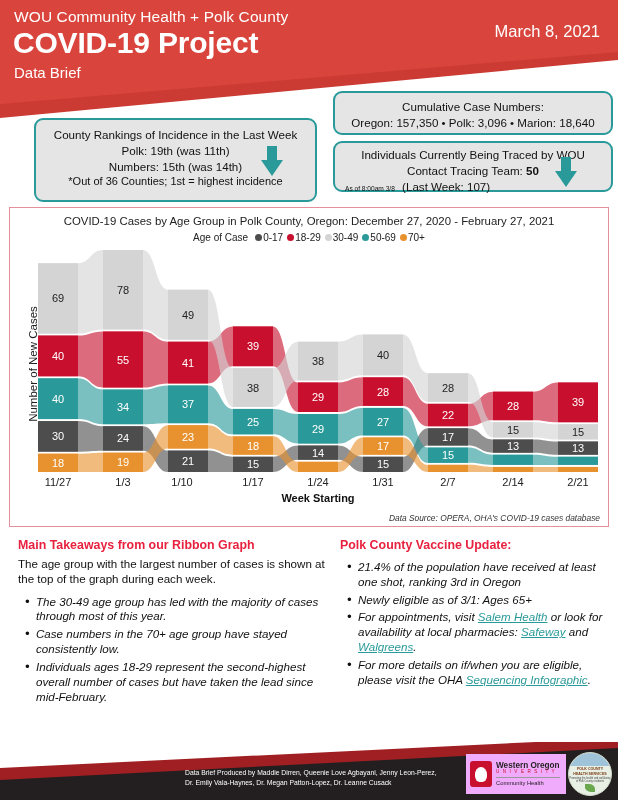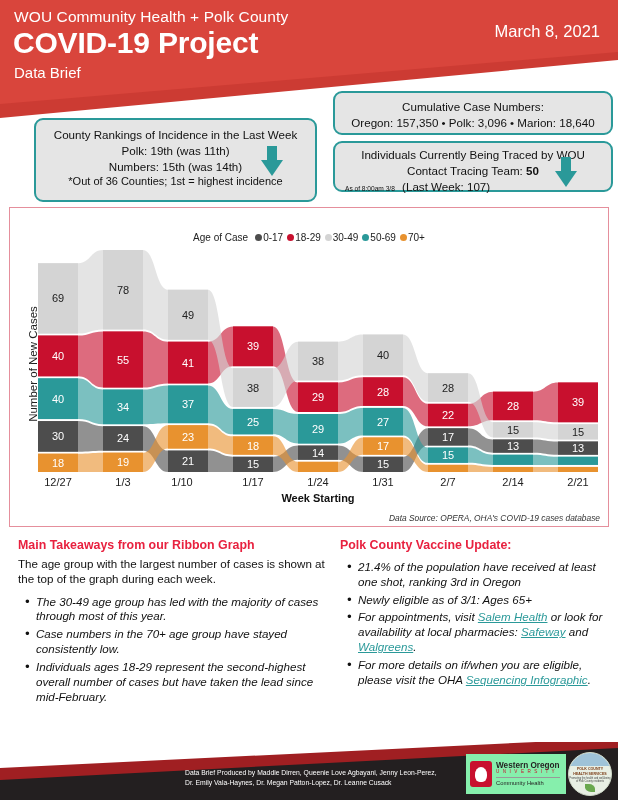--- a/index.html
+++ b/index.html
@@ -150,21 +150,21 @@
     position: absolute; left: 0; bottom: 0; width: 618px; height: 58px;
     background: #a01f22;
     clip-path: polygon(0 26px, 618px -4px, 618px 6px, 0 38px);
   }
   .credits {
     position: absolute; left: 185px; bottom: 11px;
     font-size: 6.8px; color: #ffffff; line-height: 1.55;
   }
   .logo-wou {
     position: absolute; right: 52px; bottom: 6px;
-    width: 100px; height: 40px; background: #86efac;
+    width: 100px; height: 40px; background: #f0abfc;
     display: flex; align-items: center; padding: 2px 4px;
   }
   .wou-shield {
     width: 22px; height: 26px; background: #c8102e;
     border-radius: 3px; margin-right: 4px; flex: 0 0 auto;
     display: flex; align-items: center; justify-content: center;
   }
   .wou-shield-in {
     width: 12px; height: 15px; background: #ffffff; border-radius: 50% 50% 40% 40%;
   }
@@ -224,20 +224,21 @@
     <span class="ibox-note-inline">As of 8:00am 3/8</span>
     <span style="margin-left:4px">(Last Week: 107)</span>
   </div>
   <div class="arrow arrow-trace">
     <div class="stem"></div>
       <div class="head"></div>
   </div>
 </div>
 
 <div class="chart-panel">
+  <div class="chart-title">COVID-19 Cases by Age Group in Polk County, Oregon: December 27, 2020 - February 27, 2021</div>
   <div class="chart-legend">
     <span class="legend-label">Age of Case</span><span id="legend-items"><span class="lg"><span class="dot" style="background: rgb(77, 77, 77);"></span><span>0-17</span></span><span class="lg"><span class="dot" style="background: rgb(200, 16, 46);"></span><span>18-29</span></span><span class="lg"><span class="dot" style="background: rgb(212, 212, 212);"></span><span>30-49</span></span><span class="lg"><span class="dot" style="background: rgb(42, 153, 153);"></span><span>50-69</span></span><span class="lg"><span class="dot" style="background: rgb(232, 146, 47);"></span><span>70+</span></span></span>
   </div>
   <div class="ylab">Number of New Cases</div>
   <div class="svg-wrap">
     <svg id="ribbon-svg" width="560" height="228">
         <path d="M 0 175.0857142857143 L 40 175.0857142857143 C 52.5 175.0857142857143, 52.5 180.1809523809524, 65 180.1809523809524 L 105 180.1809523809524 C 117.5 180.1809523809524, 117.5 204.6, 130 204.6 L 170 204.6 C 182.5 204.6, 182.5 210.71428571428572, 195 210.71428571428572 L 235 210.71428571428572 C 247.5 210.71428571428572, 247.5 199.54285714285714, 260 199.54285714285714 L 300 199.54285714285714 C 312.5 199.54285714285714, 312.5 210.71428571428572, 325 210.71428571428572 L 365 210.71428571428572 C 377.5 210.71428571428572, 377.5 182.25714285714287, 390 182.25714285714287 L 430 182.25714285714287 C 442.5 182.25714285714287, 442.5 193.46666666666667, 455 193.46666666666667 L 495 193.46666666666667 C 507.5 193.46666666666667, 507.5 195.5047619047619, 520 195.5047619047619 L 560 195.5047619047619 L 560 208.75238095238095 L 520 208.75238095238095 C 507.5 208.75238095238095, 507.5 206.71428571428572, 495 206.71428571428572 L 455 206.71428571428572 C 442.5 206.71428571428572, 442.5 199.5809523809524, 430 199.5809523809524 L 390 199.5809523809524 C 377.5 199.5809523809524, 377.5 226, 365 226 L 325 226 C 312.5 226, 312.5 213.8095238095238, 300 213.8095238095238 L 260 213.8095238095238 C 247.5 213.8095238095238, 247.5 226, 235 226 L 195 226 C 182.5 226, 182.5 226, 170 226 L 130 226 C 117.5 226, 117.5 204.63809523809525, 105 204.63809523809525 L 65 204.63809523809525 C 52.5 204.63809523809525, 52.5 205.65714285714284, 40 205.65714285714284 L 0 205.65714285714284 Z" fill="#4d4d4d" fill-opacity="0.62"></path>
         <path d="M 0 89.56190476190477 L 40 89.56190476190477 C 52.5 89.56190476190477, 52.5 85.48571428571432, 65 85.48571428571432 L 105 85.48571428571432 C 117.5 85.48571428571432, 117.5 95.67619047619047, 130 95.67619047619047 L 170 95.67619047619047 C 182.5 95.67619047619047, 182.5 80.42857142857142, 195 80.42857142857142 L 235 80.42857142857142 C 247.5 80.42857142857142, 247.5 136.43809523809523, 260 136.43809523809523 L 300 136.43809523809523 C 312.5 136.43809523809523, 312.5 131.34285714285716, 325 131.34285714285716 L 365 131.34285714285716 C 377.5 131.34285714285716, 377.5 157.83809523809526, 390 157.83809523809526 L 430 157.83809523809526 C 442.5 157.83809523809526, 442.5 145.64761904761906, 455 145.64761904761906 L 495 145.64761904761906 C 507.5 145.64761904761906, 507.5 136.47619047619048, 520 136.47619047619048 L 560 136.47619047619048 L 560 176.21904761904761 L 520 176.21904761904761 C 507.5 176.21904761904761, 507.5 174.1809523809524, 495 174.1809523809524 L 455 174.1809523809524 C 442.5 174.1809523809524, 442.5 180.25714285714287, 430 180.25714285714287 L 390 180.25714285714287 C 377.5 180.25714285714287, 377.5 159.8761904761905, 365 159.8761904761905 L 325 159.8761904761905 C 312.5 159.8761904761905, 312.5 165.9904761904762, 300 165.9904761904762 L 260 165.9904761904762 C 247.5 165.9904761904762, 247.5 120.17142857142856, 235 120.17142857142856 L 195 120.17142857142856 C 182.5 120.17142857142856, 182.5 137.45714285714286, 170 137.45714285714286 L 130 137.45714285714286 C 117.5 137.45714285714286, 117.5 141.53333333333336, 105 141.53333333333336 L 65 141.53333333333336 C 52.5 141.53333333333336, 52.5 130.32380952380953, 40 130.32380952380953 L 0 130.32380952380953 Z" fill="#c8102e" fill-opacity="0.62"></path>
         <path d="M 0 17.247619047619054 L 40 17.247619047619054 C 52.5 17.247619047619054, 52.5 4.000000000000043, 65 4.000000000000043 L 105 4.000000000000043 C 117.5 4.000000000000043, 117.5 43.74285714285714, 130 43.74285714285714 L 170 43.74285714285714 C 182.5 43.74285714285714, 182.5 122.17142857142856, 195 122.17142857142856 L 235 122.17142857142856 C 247.5 122.17142857142856, 247.5 95.71428571428571, 260 95.71428571428571 L 300 95.71428571428571 C 312.5 95.71428571428571, 312.5 88.5809523809524, 325 88.5809523809524 L 365 88.5809523809524 C 377.5 88.5809523809524, 377.5 127.30476190476193, 390 127.30476190476193 L 430 127.30476190476193 C 442.5 127.30476190476193, 442.5 176.1809523809524, 455 176.1809523809524 L 495 176.1809523809524 C 507.5 176.1809523809524, 507.5 178.21904761904761, 520 178.21904761904761 L 560 178.21904761904761 L 560 193.5047619047619 L 520 193.5047619047619 C 507.5 193.5047619047619, 507.5 191.46666666666667, 495 191.46666666666667 L 455 191.46666666666667 C 442.5 191.46666666666667, 442.5 155.83809523809526, 430 155.83809523809526 L 390 155.83809523809526 C 377.5 155.83809523809526, 377.5 129.34285714285716, 365 129.34285714285716 L 325 129.34285714285716 C 312.5 129.34285714285716, 312.5 134.43809523809523, 300 134.43809523809523 L 260 134.43809523809523 C 247.5 134.43809523809523, 247.5 160.89523809523808, 235 160.89523809523808 L 195 160.89523809523808 C 182.5 160.89523809523808, 182.5 93.67619047619047, 170 93.67619047619047 L 130 93.67619047619047 C 117.5 93.67619047619047, 117.5 83.48571428571432, 105 83.48571428571432 L 65 83.48571428571432 C 52.5 83.48571428571432, 52.5 87.56190476190477, 40 87.56190476190477 L 0 87.56190476190477 Z" fill="#d4d4d4" fill-opacity="0.62"></path>
         <path d="M 0 132.32380952380953 L 40 132.32380952380953 C 52.5 132.32380952380953, 52.5 143.53333333333336, 65 143.53333333333336 L 105 143.53333333333336 C 117.5 143.53333333333336, 117.5 139.45714285714286, 130 139.45714285714286 L 170 139.45714285714286 C 182.5 139.45714285714286, 182.5 162.89523809523808, 195 162.89523809523808 L 235 162.89523809523808 C 247.5 162.89523809523808, 247.5 167.9904761904762, 260 167.9904761904762 L 300 167.9904761904762 C 312.5 167.9904761904762, 312.5 161.8761904761905, 325 161.8761904761905 L 365 161.8761904761905 C 377.5 161.8761904761905, 377.5 201.5809523809524, 390 201.5809523809524 L 430 201.5809523809524 C 442.5 201.5809523809524, 442.5 208.71428571428572, 455 208.71428571428572 L 495 208.71428571428572 C 507.5 208.71428571428572, 507.5 210.75238095238095, 520 210.75238095238095 L 560 210.75238095238095 L 560 218.9047619047619 L 520 218.9047619047619 C 507.5 218.9047619047619, 507.5 218.9047619047619, 495 218.9047619047619 L 455 218.9047619047619 C 442.5 218.9047619047619, 442.5 216.86666666666667, 430 216.86666666666667 L 390 216.86666666666667 C 377.5 216.86666666666667, 377.5 189.3904761904762, 365 189.3904761904762 L 325 189.3904761904762 C 312.5 189.3904761904762, 312.5 197.54285714285714, 300 197.54285714285714 L 260 197.54285714285714 C 247.5 197.54285714285714, 247.5 188.37142857142857, 235 188.37142857142857 L 195 188.37142857142857 C 182.5 188.37142857142857, 182.5 177.16190476190476, 170 177.16190476190476 L 130 177.16190476190476 C 117.5 177.16190476190476, 117.5 178.1809523809524, 105 178.1809523809524 L 65 178.1809523809524 C 52.5 178.1809523809524, 52.5 173.0857142857143, 40 173.0857142857143 L 0 173.0857142857143 Z" fill="#2a9999" fill-opacity="0.62"></path>
@@ -322,21 +323,21 @@
         <text x="215" y="203.54285714285714" text-anchor="middle" font-size="11" font-family="&quot;Liberation Sans&quot;, sans-serif" fill="#fff">18</text>
         <rect x="260" y="215.8095238095238" width="40" height="10.19047619047619" fill="#e8922f"></rect>
         <rect x="325" y="191.3904761904762" width="40" height="17.323809523809523" fill="#e8922f"></rect>
         <text x="345" y="204.05238095238096" text-anchor="middle" font-size="11" font-family="&quot;Liberation Sans&quot;, sans-serif" fill="#fff">17</text>
         <rect x="390" y="218.86666666666667" width="40" height="7.133333333333333" fill="#e8922f"></rect>
         <rect x="455" y="220.9047619047619" width="40" height="5.095238095238095" fill="#e8922f"></rect>
         <rect x="520" y="220.9047619047619" width="40" height="5.095238095238095" fill="#e8922f"></rect>
       </svg>
   </div>
   <div class="xlab-row" id="xlabels">
-      <div class="xlab" style="left: 20px;">12/27</div>
+      <div class="xlab" style="left: 20px;">11/27</div>
       <div class="xlab" style="left: 85px;">1/3</div>
       <div class="xlab" style="left: 144px;">1/10</div>
       <div class="xlab" style="left: 215px;">1/17</div>
       <div class="xlab" style="left: 280px;">1/24</div>
       <div class="xlab" style="left: 345px;">1/31</div>
       <div class="xlab" style="left: 410px;">2/7</div>
       <div class="xlab" style="left: 475px;">2/14</div>
       <div class="xlab" style="left: 540px;">2/21</div>
     </div>
   <div class="xaxis-title">Week Starting</div>

